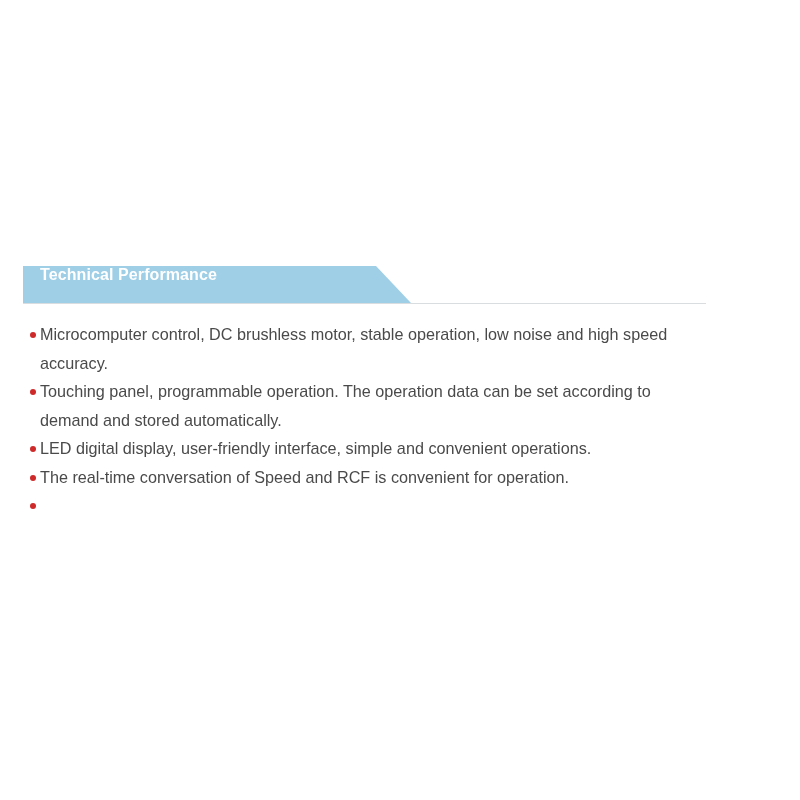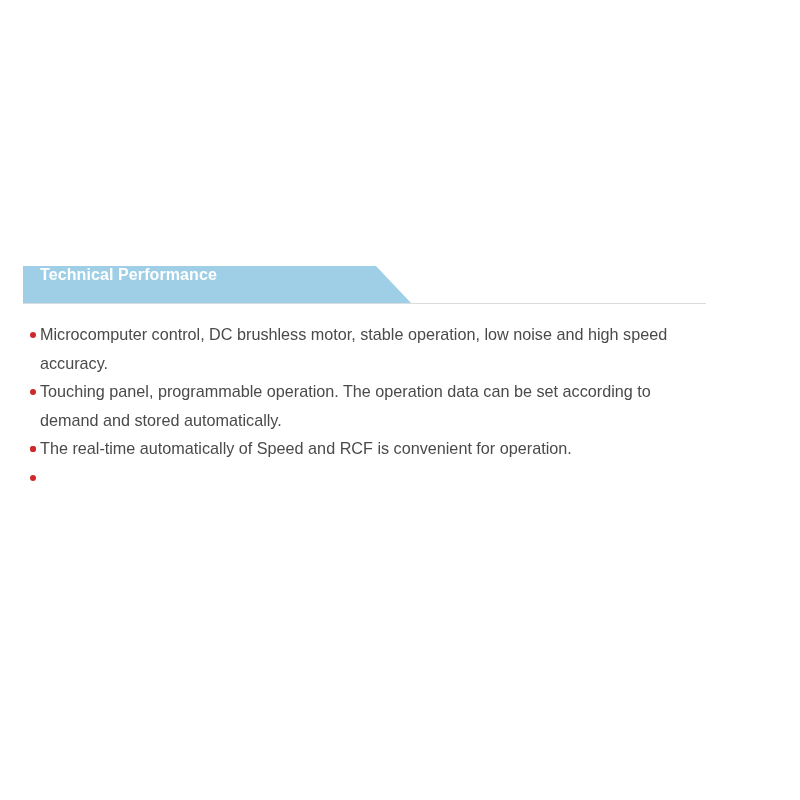--- a/index.html
+++ b/index.html
@@ -89,22 +89,23 @@
     <li>
       <span class="bullet"></span>
       <span>Microcomputer control, DC brushless motor, stable operation, low noise and high speed accuracy.</span>
     </li>
     <li>
       <span class="bullet"></span>
       <span>Touching panel, programmable operation. The operation data can be set according to demand and stored automatically.</span>
     </li>
     <li>
       <span class="bullet"></span>
+      <span>LED digital display, user-friendly interface, simple and convenient operations.</span>
     </li>
     <li>
       <span class="bullet"></span>
-      <span>The real-time automatically of Speed and RCF is convenient for operation.</span>
+      <span>The real-time conversation of Speed and RCF is convenient for operation.</span>
     </li>
     <li>
       <span class="bullet"></span>
     </li>
   </ul>
 </div>
 
 </body></html>

